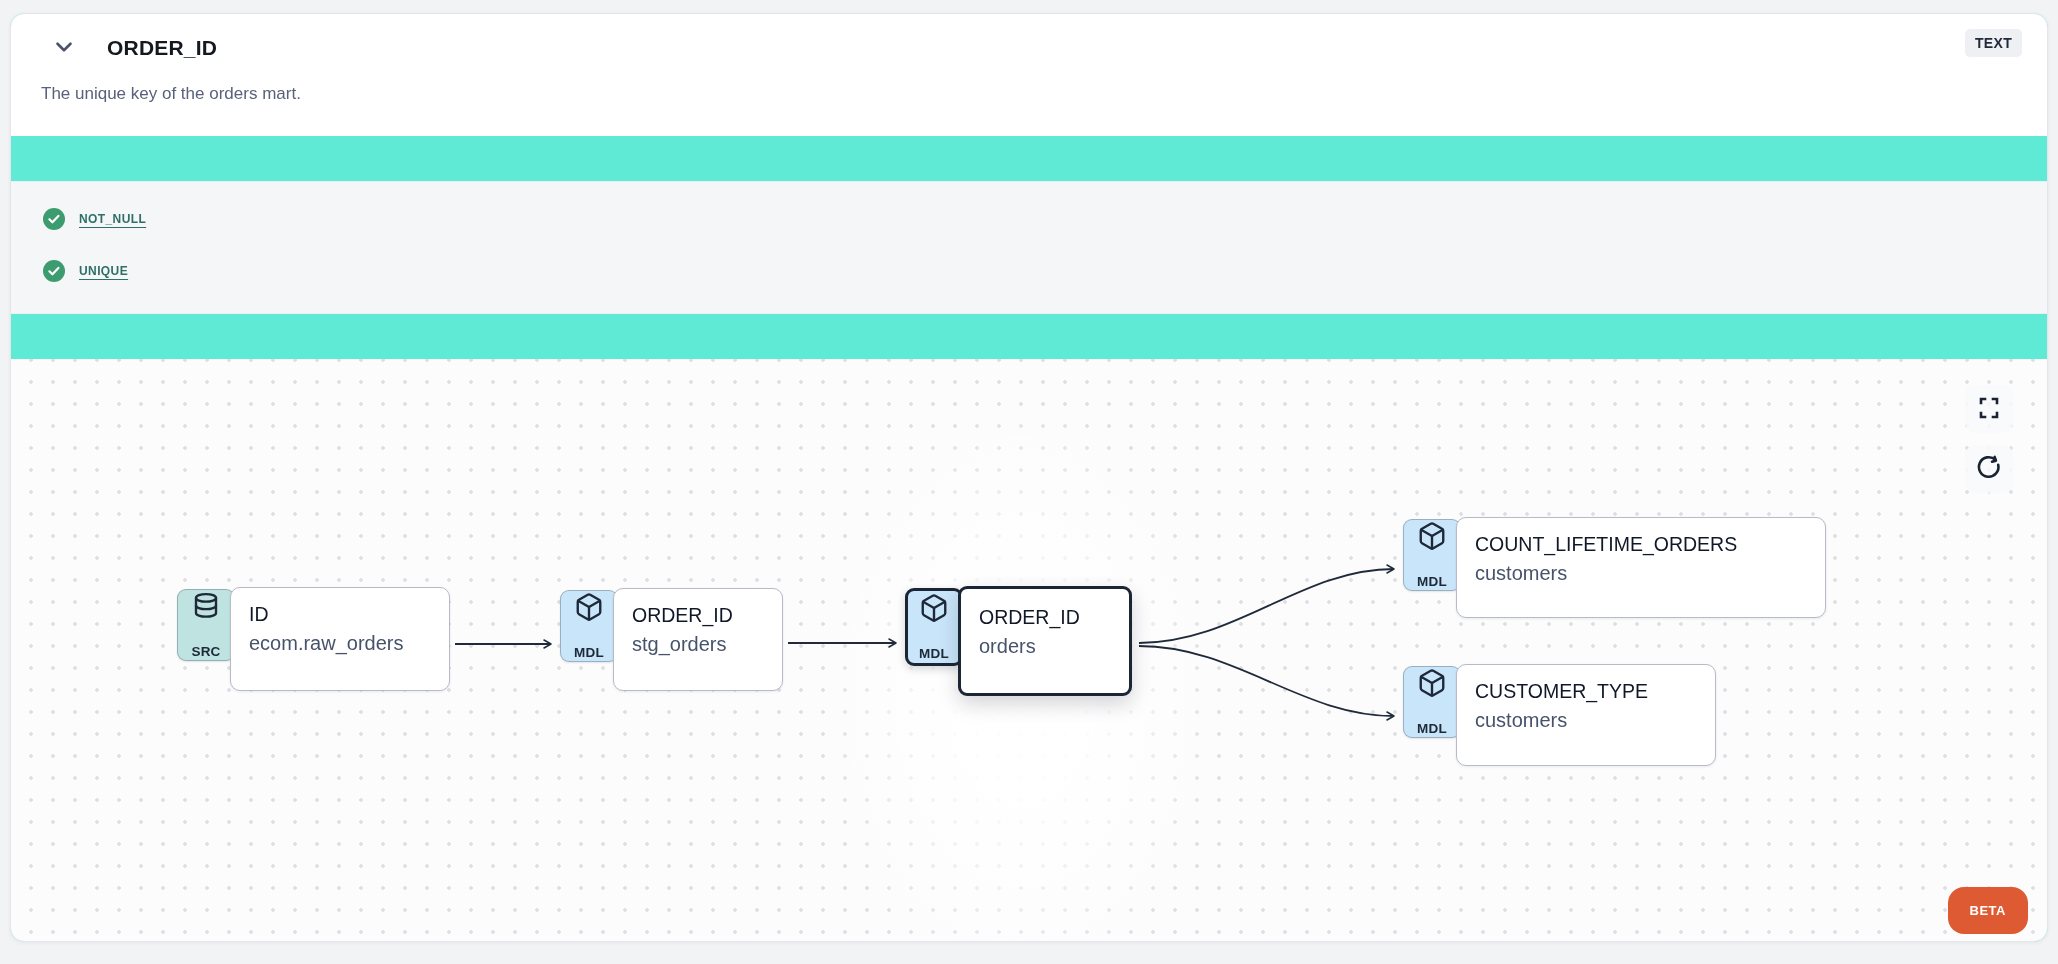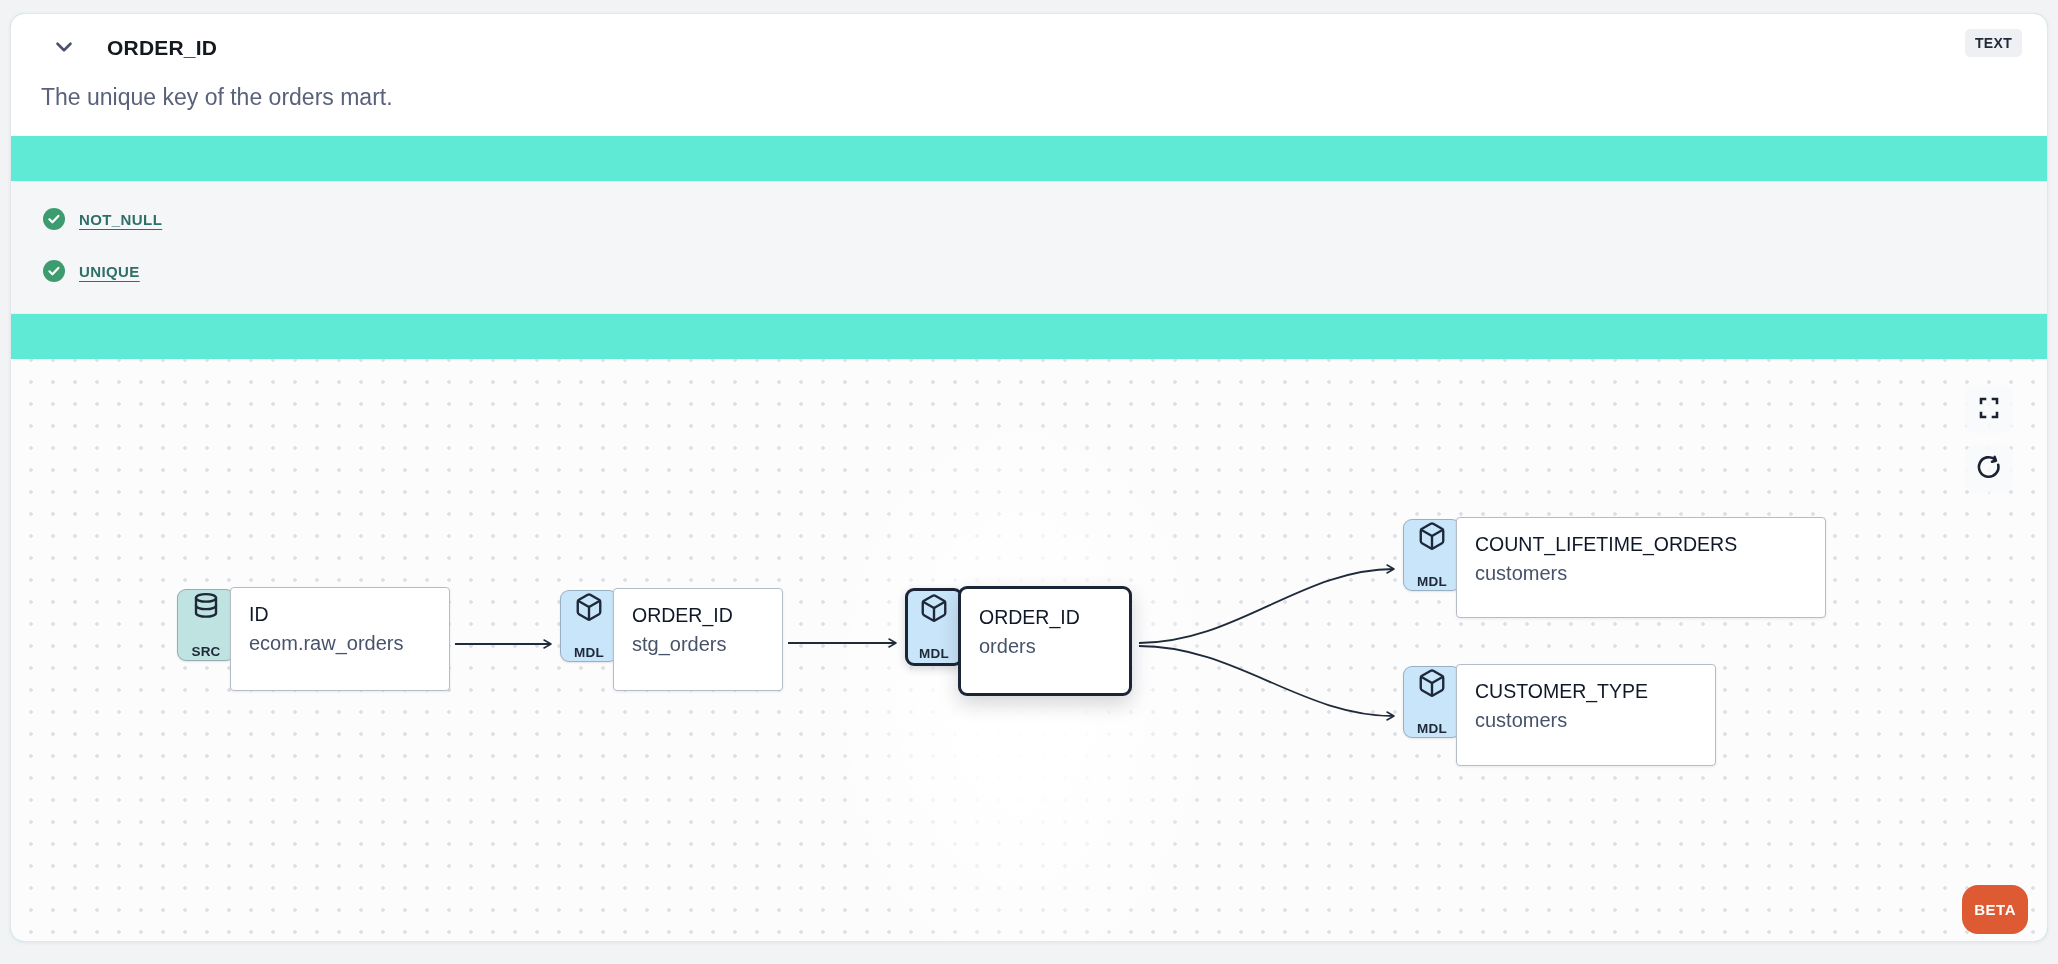--- a/index.html
+++ b/index.html
@@ -58,21 +58,21 @@
     color: #222b3a;
     font-size: 14px;
     font-weight: 600;
     letter-spacing: 0.3px;
     padding: 6px 10px;
     border-radius: 5px;
   }
   .description {
     margin-top: 16px;
     padding-left: 10px;
-    font-size: 23px;
+    font-size: 17px;
     color: #59627a;
   }
 
   
   .tests-section {
     flex: 0 0 auto;
     height: 133px;
     background: #f5f6f8;
     border-top: 1px solid #eceef1;
     border-bottom: 1px solid #eceef1;
@@ -80,21 +80,21 @@
   }
   .test-row {
     display: flex;
     align-items: center;
     height: 42px;
     margin-bottom: 10px;
   }
   .test-check { width: 22px; height: 22px; flex: 0 0 auto; }
   .test-link {
     margin-left: 14px;
-    font-size: 15px;
+    font-size: 12px;
     font-weight: 600;
     letter-spacing: 0.4px;
     color: #2e6f68;
     text-decoration: underline;
     text-underline-offset: 4px;
     cursor: pointer;
   }
 
   
   .canvas {
@@ -154,21 +154,21 @@
     line-height: 1;
     margin-top: 21px;
   }
   .node-badge svg { display: block; }
   .node-body {
     position: relative;
     z-index: 2;
     margin-left: -5px;
     background: #ffffff;
     border: 1px solid #b5bcc6;
-    border-radius: 4px;
+    border-radius: 10px;
     padding: 15px 18px 0 18px;
     box-shadow: 0 1px 3px rgba(16,24,40,0.08);
   }
   .node-title {
     font-size: 19.5px;
     font-weight: 500;
     color: #101828;
     white-space: nowrap;
     line-height: 1.15;
   }
@@ -218,24 +218,24 @@
     display: flex; align-items: center; justify-content: center;
     color: #1a2332;
     cursor: pointer;
   }
   .beta-badge {
     position: absolute;
     right: 19px; bottom: 7px;
     z-index: 4;
     background: #dd5a32;
     color: #ffffff;
-    font-size: 15px;
+    font-size: 13px;
     font-weight: 700;
     letter-spacing: 0.5px;
-    padding: 17px 12px;
+    padding: 17px 22px;
     border-radius: 16px;
     line-height: 1;
   }
 </style>
 </head>
 <body>
 
 <div class="card">
 
   <div class="card-header">

